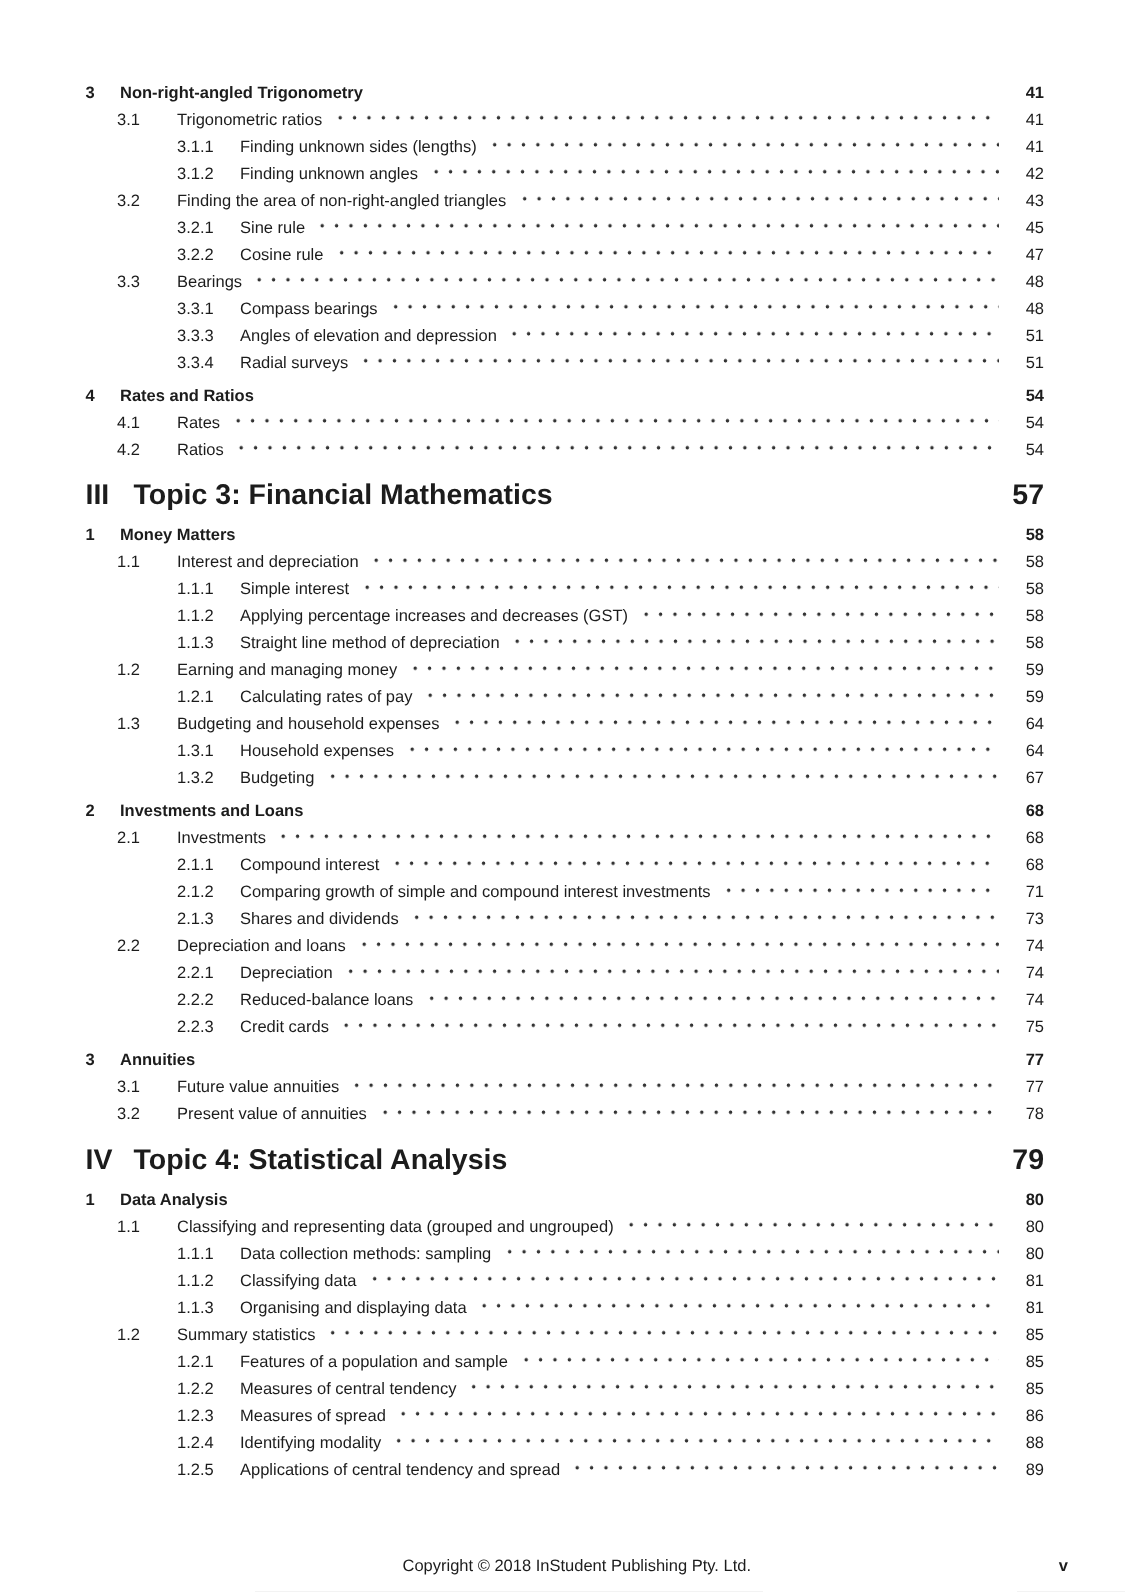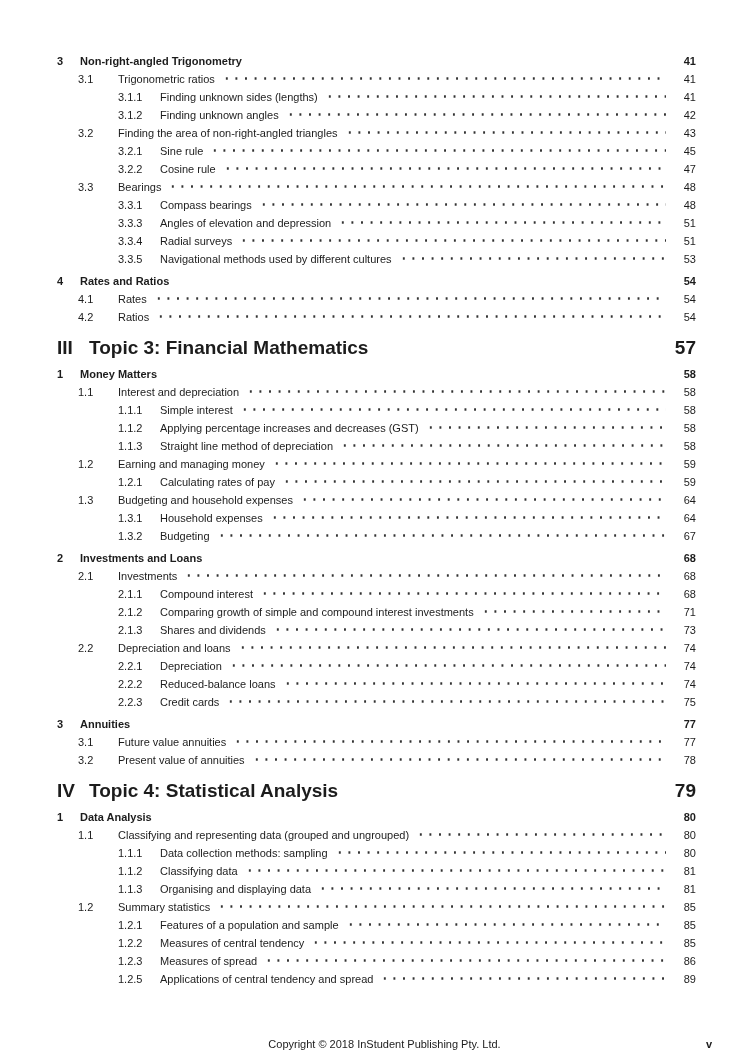--- a/index.html
+++ b/index.html
@@ -139,26 +139,20 @@
         <span class="title">Angles of elevation and depression</span>
         <span class="leader dotted"></span>
         <span class="pg">51</span>
       </div>
       <div class="row lvl-subsection">
         <span class="num">3.3.4</span>
         <span class="title">Radial surveys</span>
         <span class="leader dotted"></span>
         <span class="pg">51</span>
       </div>
-      <div class="row lvl-subsection">
-        <span class="num">3.3.5</span>
-        <span class="title">Navigational methods used by different cultures</span>
-        <span class="leader dotted"></span>
-        <span class="pg">53</span>
-      </div>
       <div class="row lvl-chapter">
         <span class="num">4</span>
         <span class="title">Rates and Ratios</span>
         <span class="leader"></span>
         <span class="pg">54</span>
       </div>
       <div class="row lvl-section">
         <span class="num">4.1</span>
         <span class="title">Rates</span>
         <span class="leader dotted"></span>
@@ -360,20 +354,26 @@
         <span class="num">1.2.2</span>
         <span class="title">Measures of central tendency</span>
         <span class="leader dotted"></span>
         <span class="pg">85</span>
       </div>
       <div class="row lvl-subsection">
         <span class="num">1.2.3</span>
         <span class="title">Measures of spread</span>
         <span class="leader dotted"></span>
         <span class="pg">86</span>
+      </div>
+      <div class="row lvl-subsection">
+        <span class="num">1.2.4</span>
+        <span class="title">Identifying modality</span>
+        <span class="leader dotted"></span>
+        <span class="pg">88</span>
       </div>
       <div class="row lvl-subsection">
         <span class="num">1.2.5</span>
         <span class="title">Applications of central tendency and spread</span>
         <span class="leader dotted"></span>
         <span class="pg">89</span>
       </div>
     </div>
   <div class="footer">
     <span class="copyright">Copyright © 2018 InStudent Publishing Pty. Ltd.</span>

